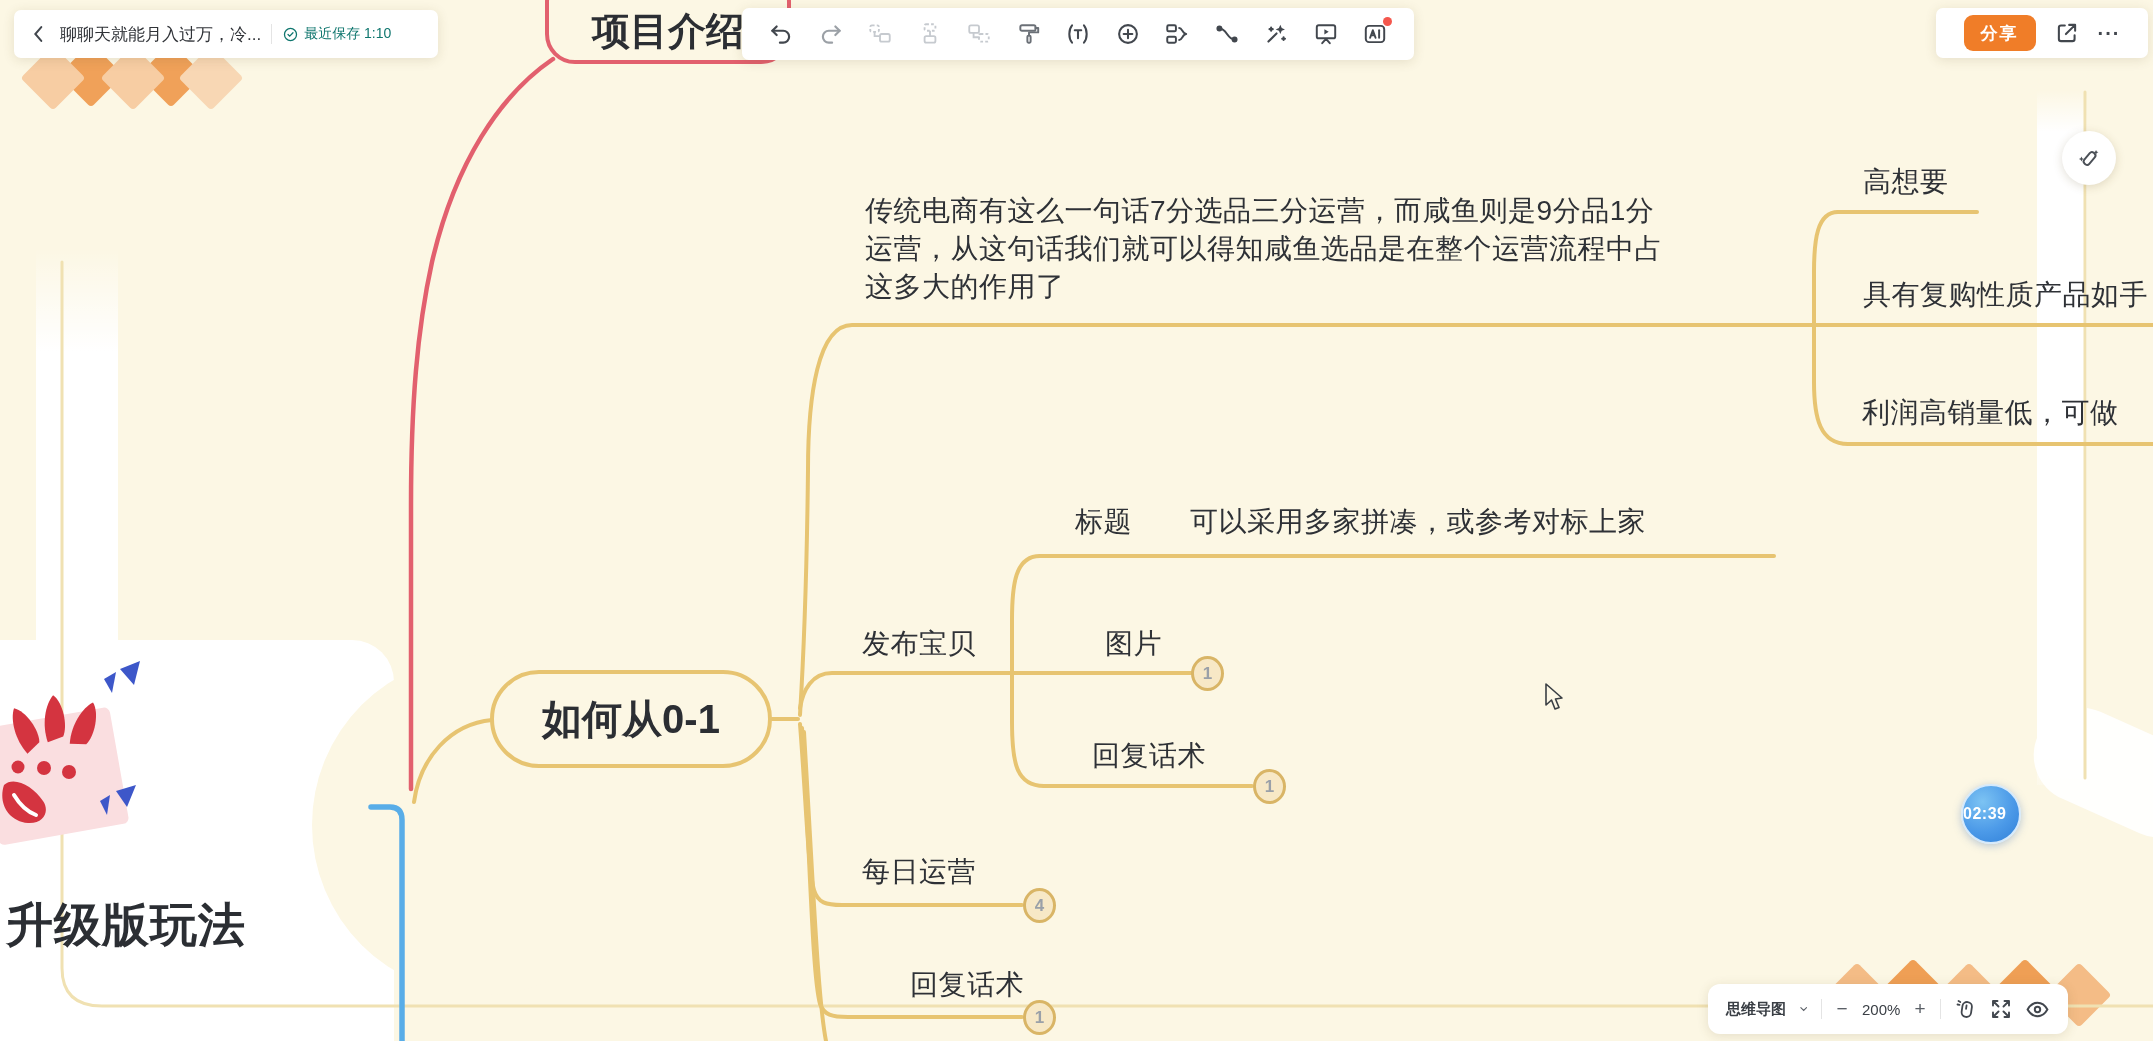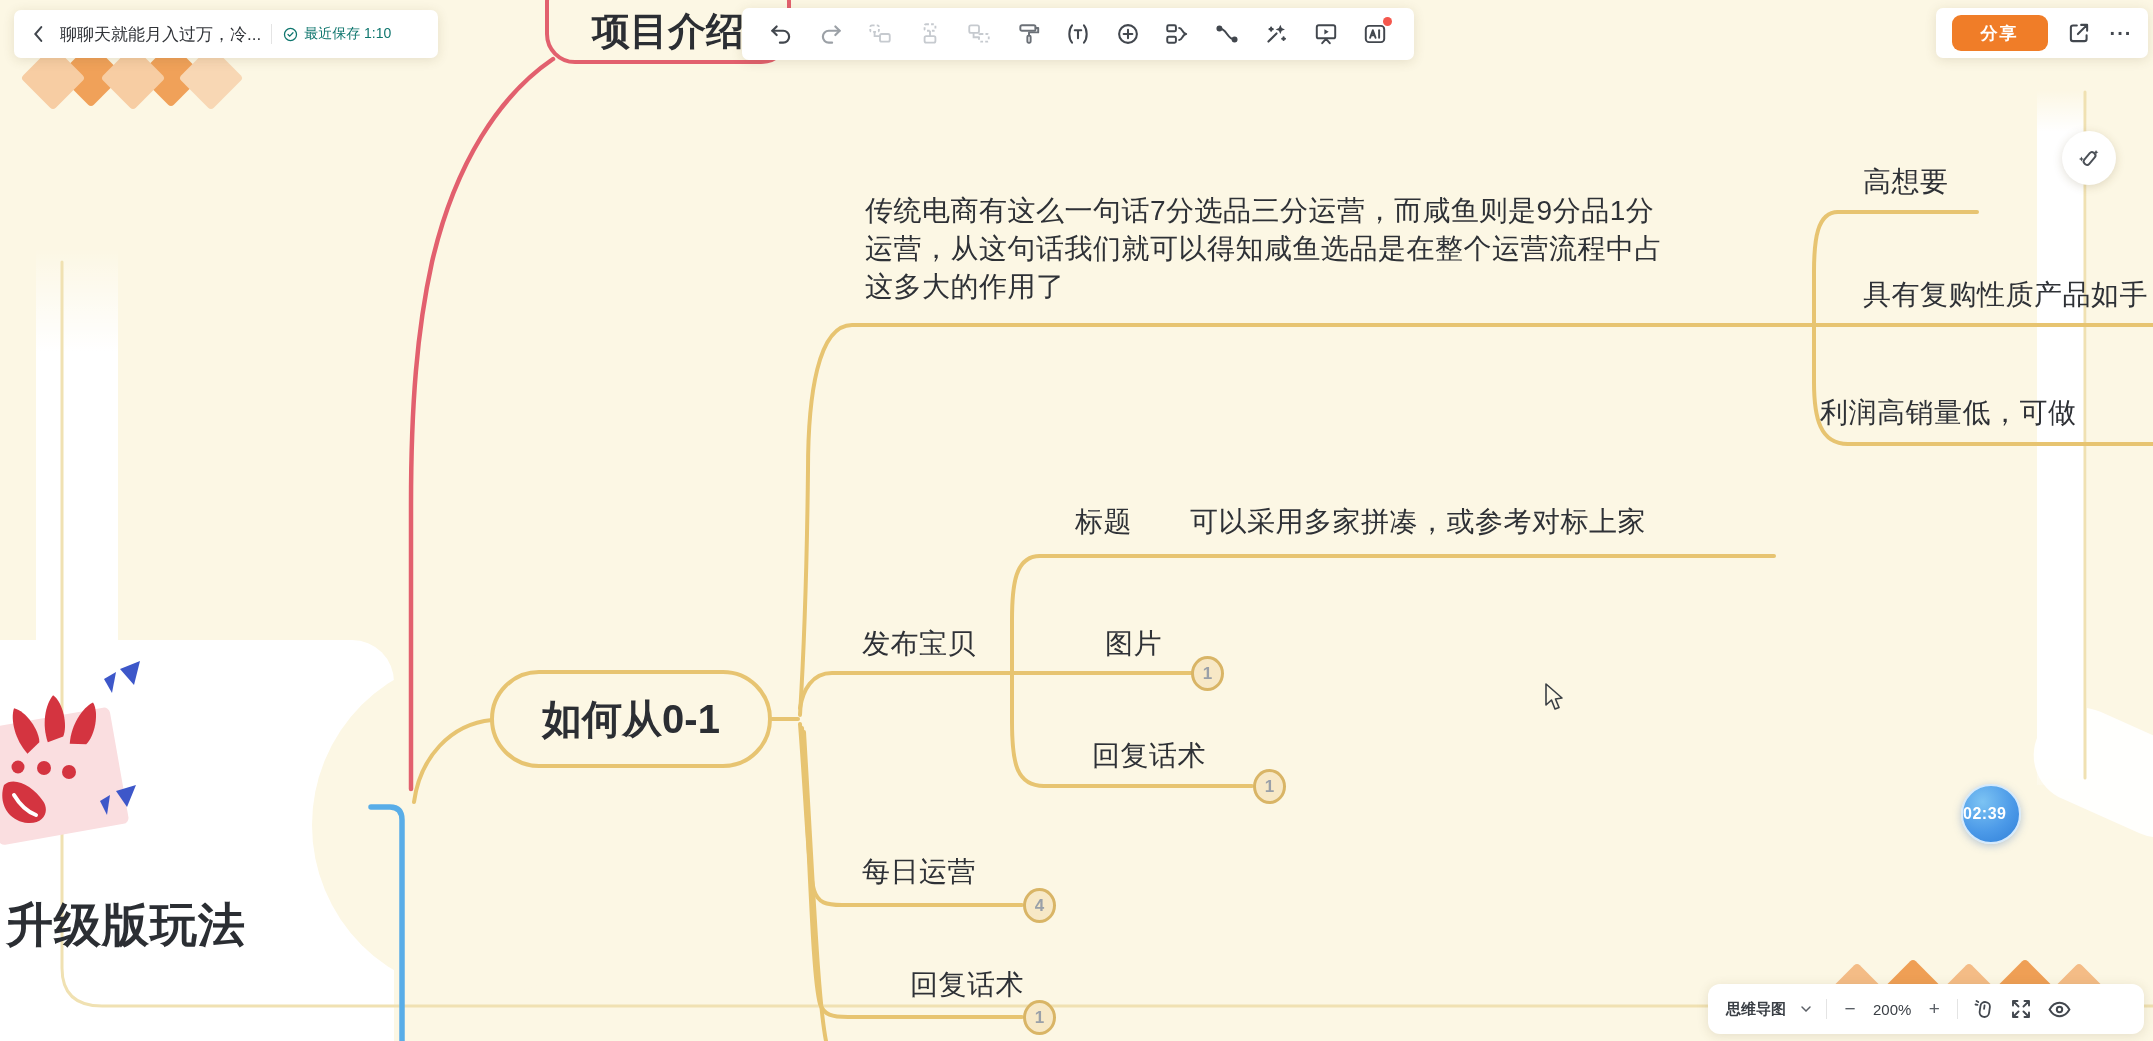--- a/index.html
+++ b/index.html
@@ -37,23 +37,23 @@
   .doc-card{left:14px;top:10px;width:424px;height:48px;padding:0 14px;box-sizing:border-box;gap:10px;}
   .doc-title{font-size:17px;font-weight:500;color:#303338;white-space:nowrap;}
   .doc-saved{font-size:14px;color:#0f766e;white-space:nowrap;display:flex;align-items:center;gap:5px;}
   .vdiv{width:1px;height:20px;background:#e4e4e4;flex:none;}
   .toolbar{left:742px;top:8px;width:672px;height:52px;padding:0 24px;box-sizing:border-box;justify-content:space-between;}
   .tb-icon{width:30px;height:30px;display:flex;align-items:center;justify-content:center;color:#42474e;position:relative;flex:none;cursor:pointer;}
   .tb-icon.dis{color:#c6cacf;}
   .tb-icon.mid{color:#9ba0a6;}
   .red-dot{position:absolute;right:-2px;top:-2px;width:9px;height:9px;border-radius:50%;background:#f4574d;}
   .share-card{left:1936px;top:8px;width:212px;height:50px;padding:0 14px;box-sizing:border-box;gap:18px;justify-content:center;}
-  .share-btn{width:96px;height:36px;border-radius:9px;background:#f07d28;color:#fff;font-size:17px;font-weight:600;
+  .share-btn{width:72px;height:36px;border-radius:9px;background:#f07d28;color:#fff;font-size:17px;font-weight:600;
     display:flex;align-items:center;justify-content:center;letter-spacing:2px;cursor:pointer;}
-  .viewbar{left:1708px;top:984px;width:436px;height:50px;padding:0 18px;box-sizing:border-box;gap:12px;border-radius:12px;}
+  .viewbar{left:1708px;top:984px;width:360px;height:50px;padding:0 18px;box-sizing:border-box;gap:12px;border-radius:12px;}
   .viewbar .lbl{font-size:15px;color:#3a3f45;white-space:nowrap;}
   .zoom-glyph{font-size:19px;color:#5a5f66;width:22px;text-align:center;cursor:pointer;}
   .vb-icon{width:26px;height:26px;color:#42474e;display:flex;align-items:center;justify-content:center;cursor:pointer;}
   .float-btn{left:2062px;top:131px;width:54px;height:54px;border-radius:50%;background:#fff;
     box-shadow:0 2px 10px rgba(95,75,35,.18);display:flex;align-items:center;justify-content:center;color:#4a4f56;}
   .timer{left:1961px;top:784px;width:60px;height:60px;border-radius:50%;
     background:radial-gradient(circle at 35% 28%,#7cc3f3 0%,#4c9ae8 55%,#2f7fd8 100%);
     border:2px solid #d5e9fb;box-sizing:border-box;box-shadow:0 2px 8px rgba(60,110,180,.35);
     display:flex;align-items:center;color:#fff;font-size:16px;font-weight:600;letter-spacing:.5px;}
   svg.lines{position:absolute;left:0;top:0;pointer-events:none;}
@@ -116,21 +116,21 @@
 </div>
 <div class="pill" style="left:490px;top:670px;width:282px;height:98px;font-size:40px;box-sizing:border-box;">
   <span>如何从0-1</span>
 </div>
 
 <div class="note-text">传统电商有这么一句话7分选品三分运营，而咸鱼则是9分品1分
 运营，从这句话我们就可以得知咸鱼选品是在整个运营流程中占
 这多大的作用了</div>
 <div class="node-label" style="left:1863px;top:163px;">高想要</div>
 <div class="node-label" style="left:1863px;top:276px;">具有复购性质产品如手</div>
-<div class="node-label" style="left:1820px;top:394px;">利润高销量低，可做</div>
+<div class="node-label" style="left:1862px;top:394px;">利润高销量低，可做</div>
 <div class="node-label" style="left:862px;top:625px;">发布宝贝</div>
 <div class="node-label" style="left:1075px;top:503px;">标题</div>
 <div class="node-label" style="left:1190px;top:503px;">可以采用多家拼凑，或参考对标上家</div>
 <div class="node-label" style="left:1105px;top:625px;">图片</div>
 <div class="node-label" style="left:1092px;top:737px;">回复话术</div>
 <div class="node-label" style="left:862px;top:853px;">每日运营</div>
 <div class="node-label" style="left:910px;top:966px;">回复话术</div>
 <div class="central-topic">升级版玩法</div>
 
 <div class="badge" style="left:1191px;top:656px;">1</div>

